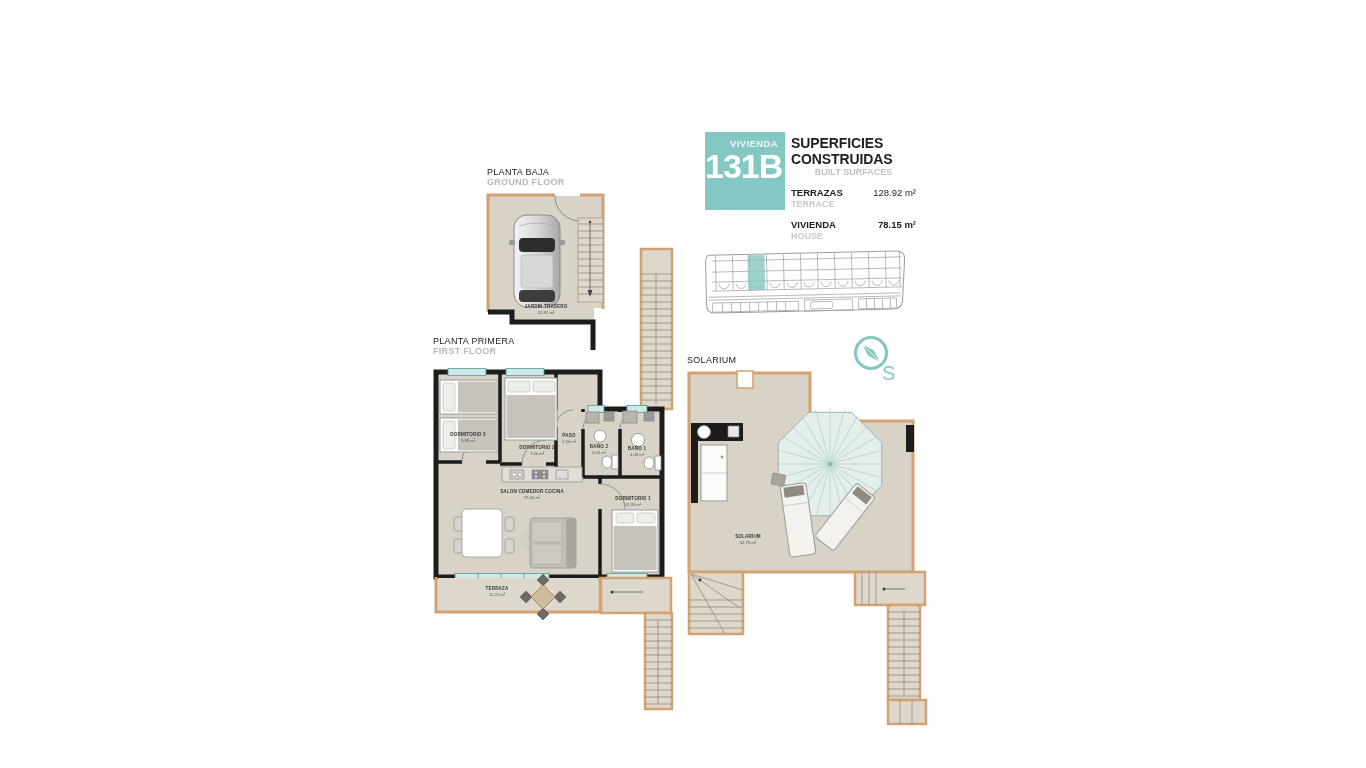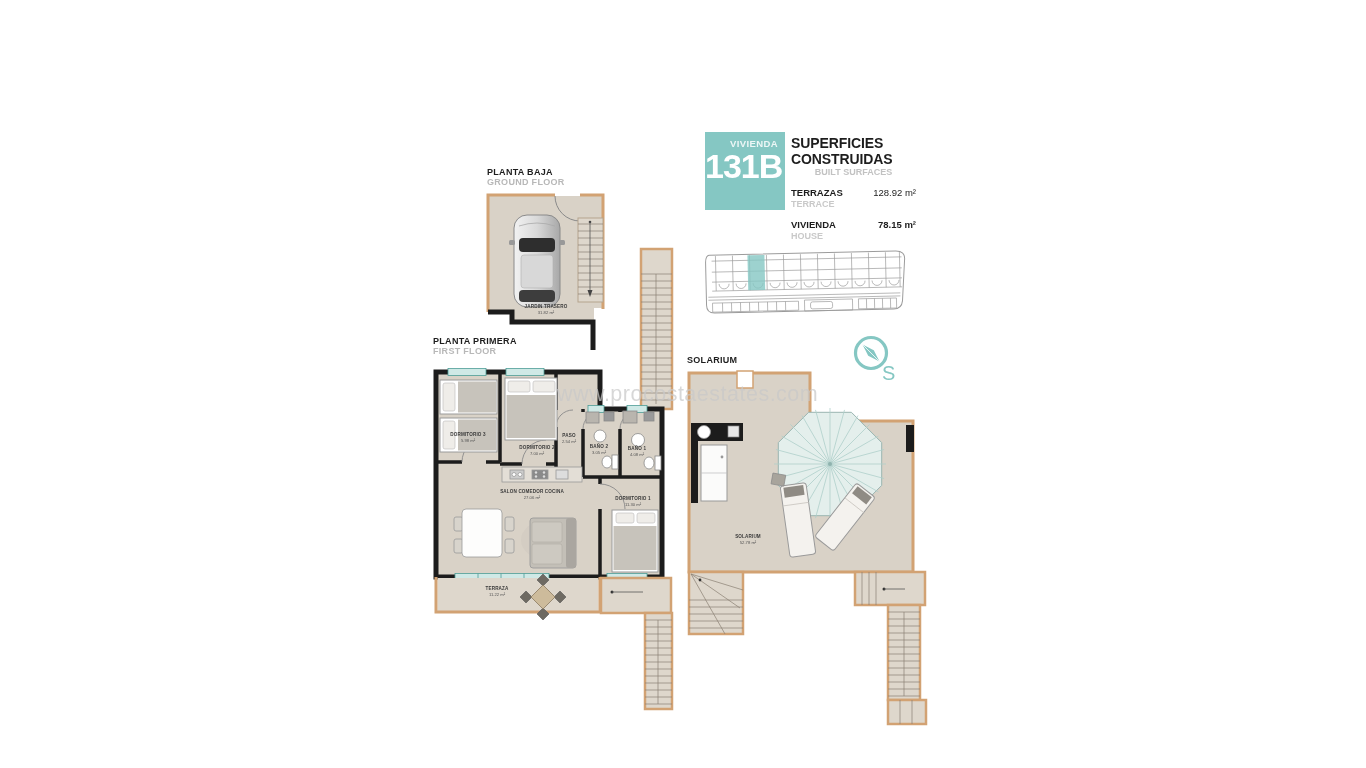--- a/index.html
+++ b/index.html
@@ -14,21 +14,21 @@
   .surfaces{left:791px;top:123px;width:125px;}
   .s-title{font-size:14px;font-weight:bold;color:#1d1d1d;letter-spacing:-.1px;}
   .s-title-en{font-size:9px;font-weight:bold;color:#c2c2c2;text-align:center;}
   .s-row{display:flex;justify-content:space-between;margin-top:10px;}
   .s-row .lab{font-size:9.5px;font-weight:bold;color:#1d1d1d;}
   .s-row .val{font-size:9.5px;color:#1d1d1d;}
   .s-row.bold .val{font-weight:bold;}
   .s-sub{font-size:9px;font-weight:bold;color:#c9c9c9;margin-top:1px;}
 
   
-  .floor-title{font-size:9px;font-weight:bold;color:#1d1d1d;letter-spacing:.3px;}
+  .floor-title{font-size:9px;font-weight:normal;color:#1d1d1d;letter-spacing:.3px;}
   .floor-sub{font-size:9px;font-weight:bold;color:#b8b8b8;letter-spacing:.3px;}
 
   
   .watermark{left:557px;top:370px;font-size:21.5px;color:#c9c9c9;opacity:.72;letter-spacing:.5px;z-index:6;white-space:nowrap;}
   .disclaimer{left:497px;top:737px;width:380px;font-size:7.3px;line-height:1.5;color:#6e6e6e;}
 
   
   svg text{font-family:"Liberation Sans", sans-serif;}
   .rname{font-size:4.6px;font-weight:bold;fill:#3a3a3a;text-anchor:middle;letter-spacing:.15px;}
   .rarea{font-size:4.2px;fill:#555;text-anchor:middle;}
@@ -345,16 +345,15 @@
         <path stroke="#8a7f72" stroke-width=".7" fill="none" d="M888,600 H920 M888,607 H920 M888,614 H920 M888,621 H920 M888,628 H920 M888,635 H920 M888,642 H920 M888,649 H920 M888,656 H920 M888,663 H920 M888,670 H920 M888,677 H920 M888,684 H920"></path>
         <line x1="904" y1="600" x2="904" y2="684" stroke="#8a7f72" stroke-width=".7"></line>
         <rect x="888" y="688" width="38" height="24" fill="#ded7cc" stroke="#d2a273" stroke-width="2.5"></rect>
         <path stroke="#8a7f72" stroke-width=".7" fill="none" d="M900,688 V712 M912,688 V712"></path>
       </g>
       <text class="rname" x="748" y="526">SOLARIUM</text>
       <text class="rarea" x="748" y="532">52.78 m²</text>
     </g>
   </svg>
 
-  <div class="abs watermark">www.procostaestates.com</div>
 
 
 </div>
 
 </body></html>

